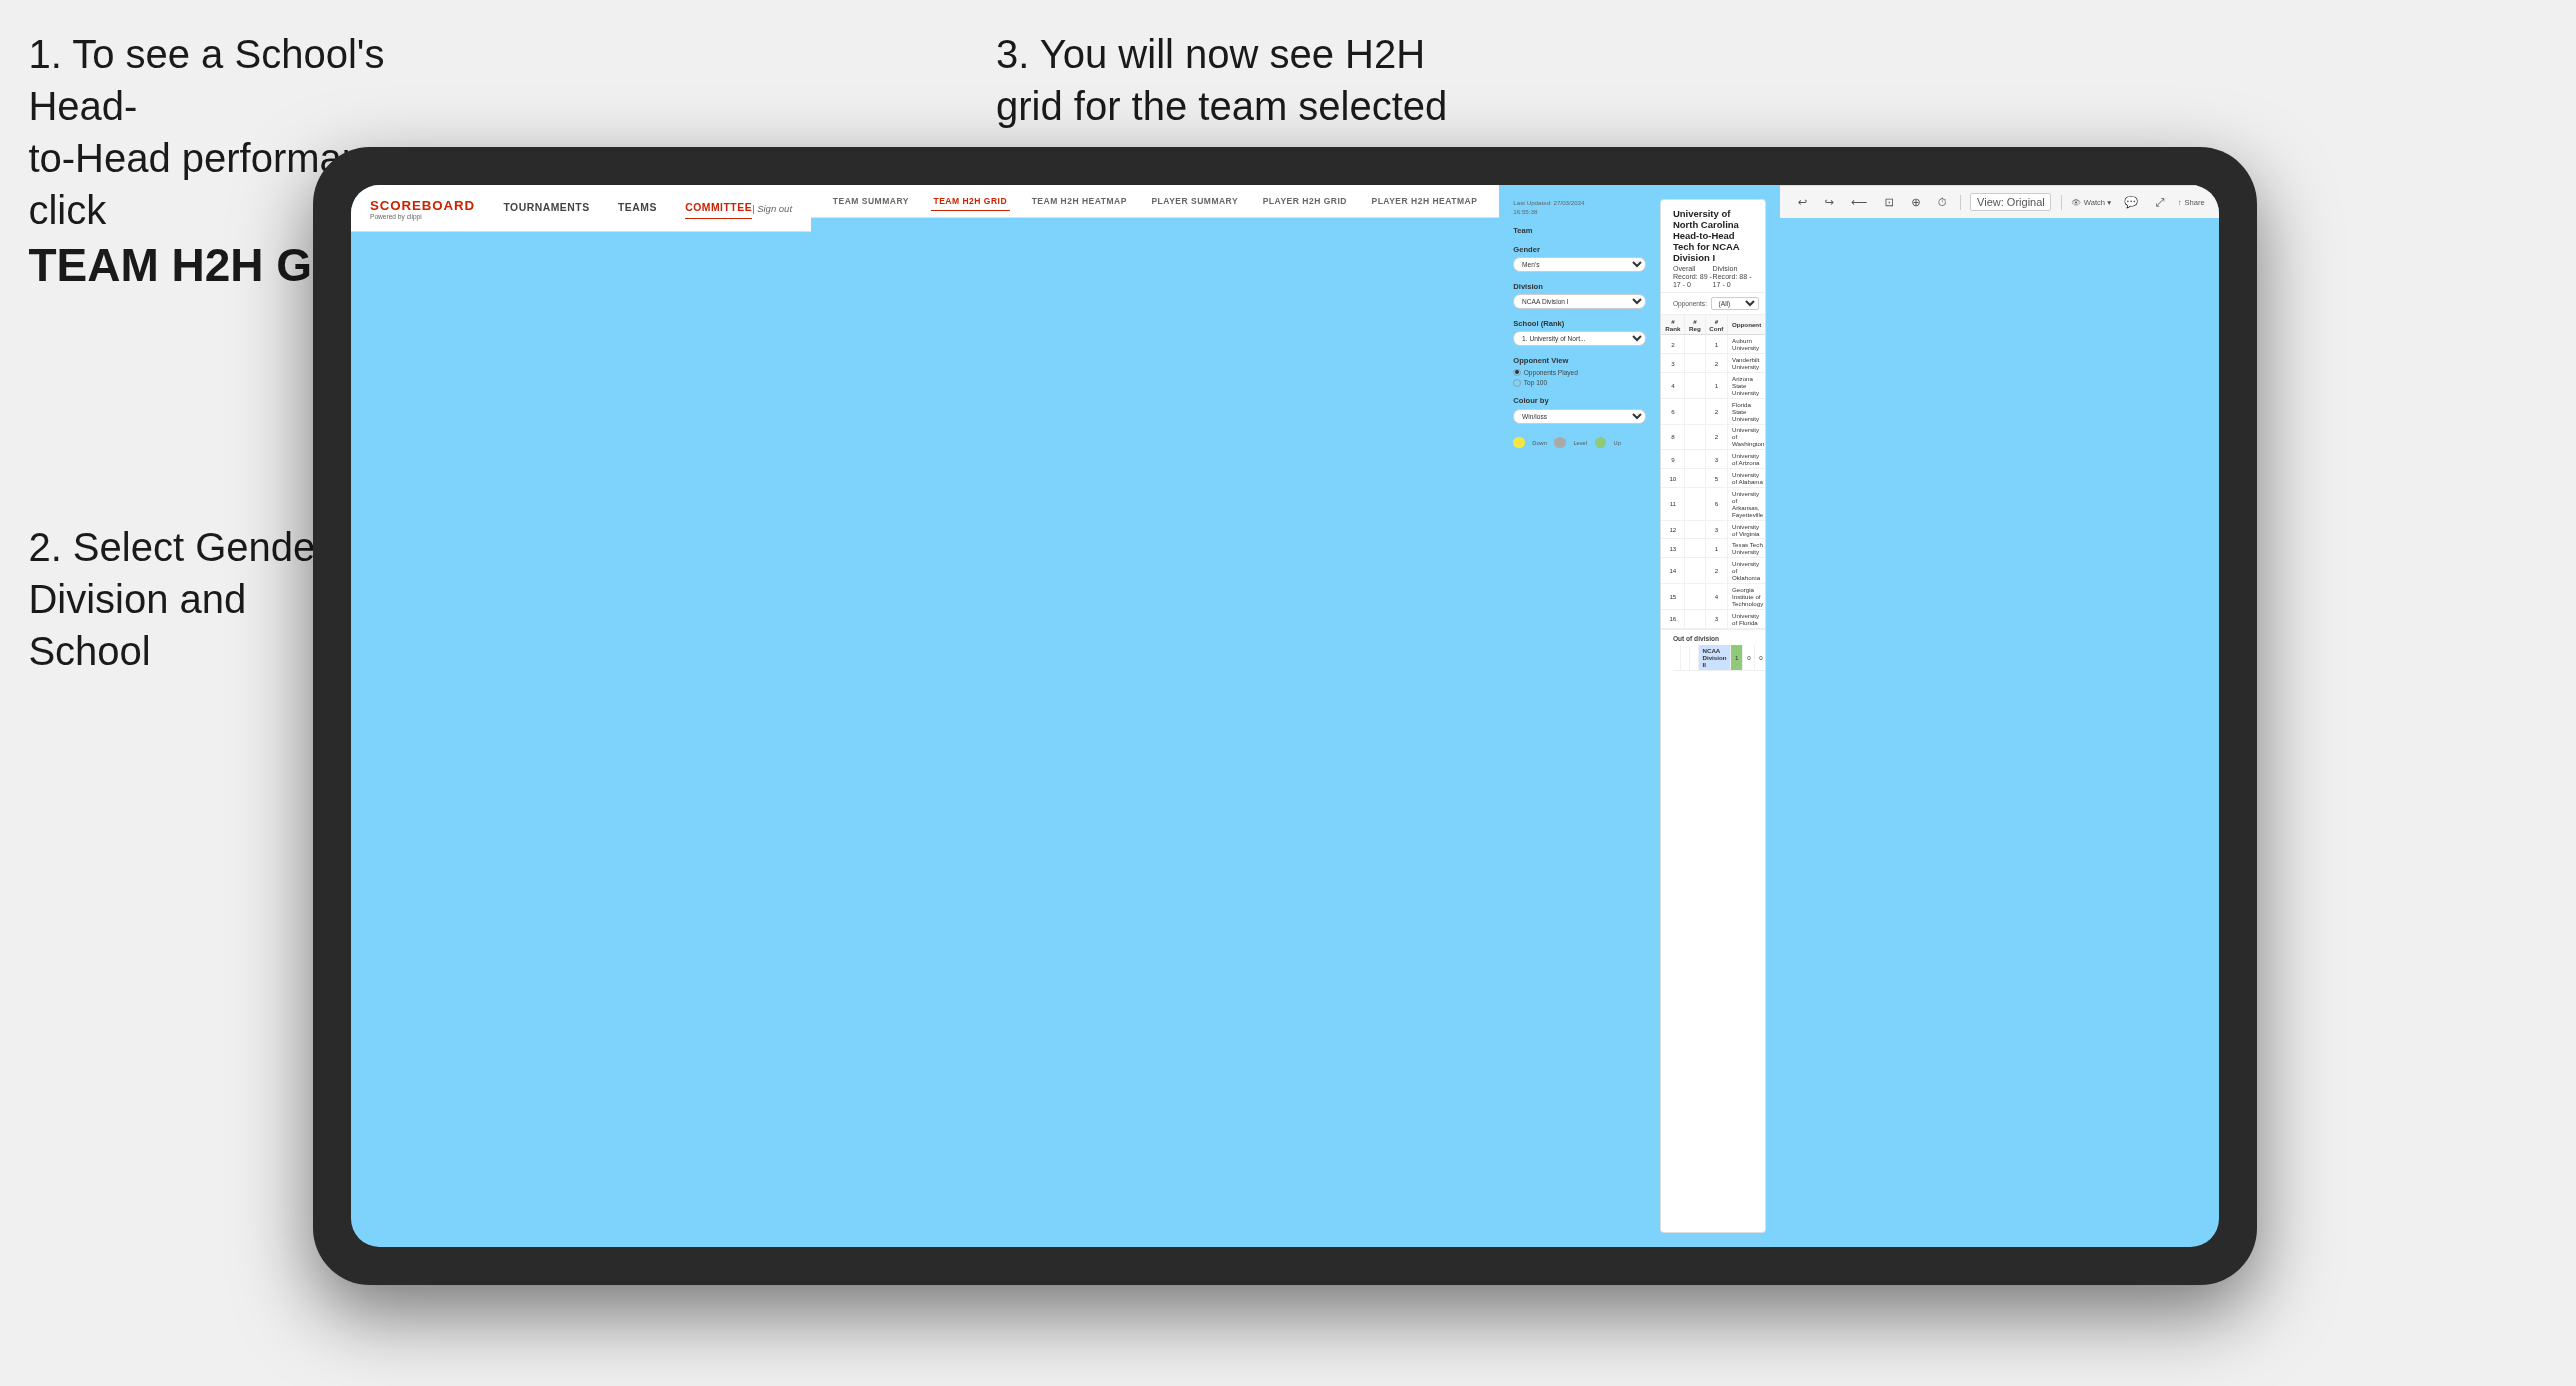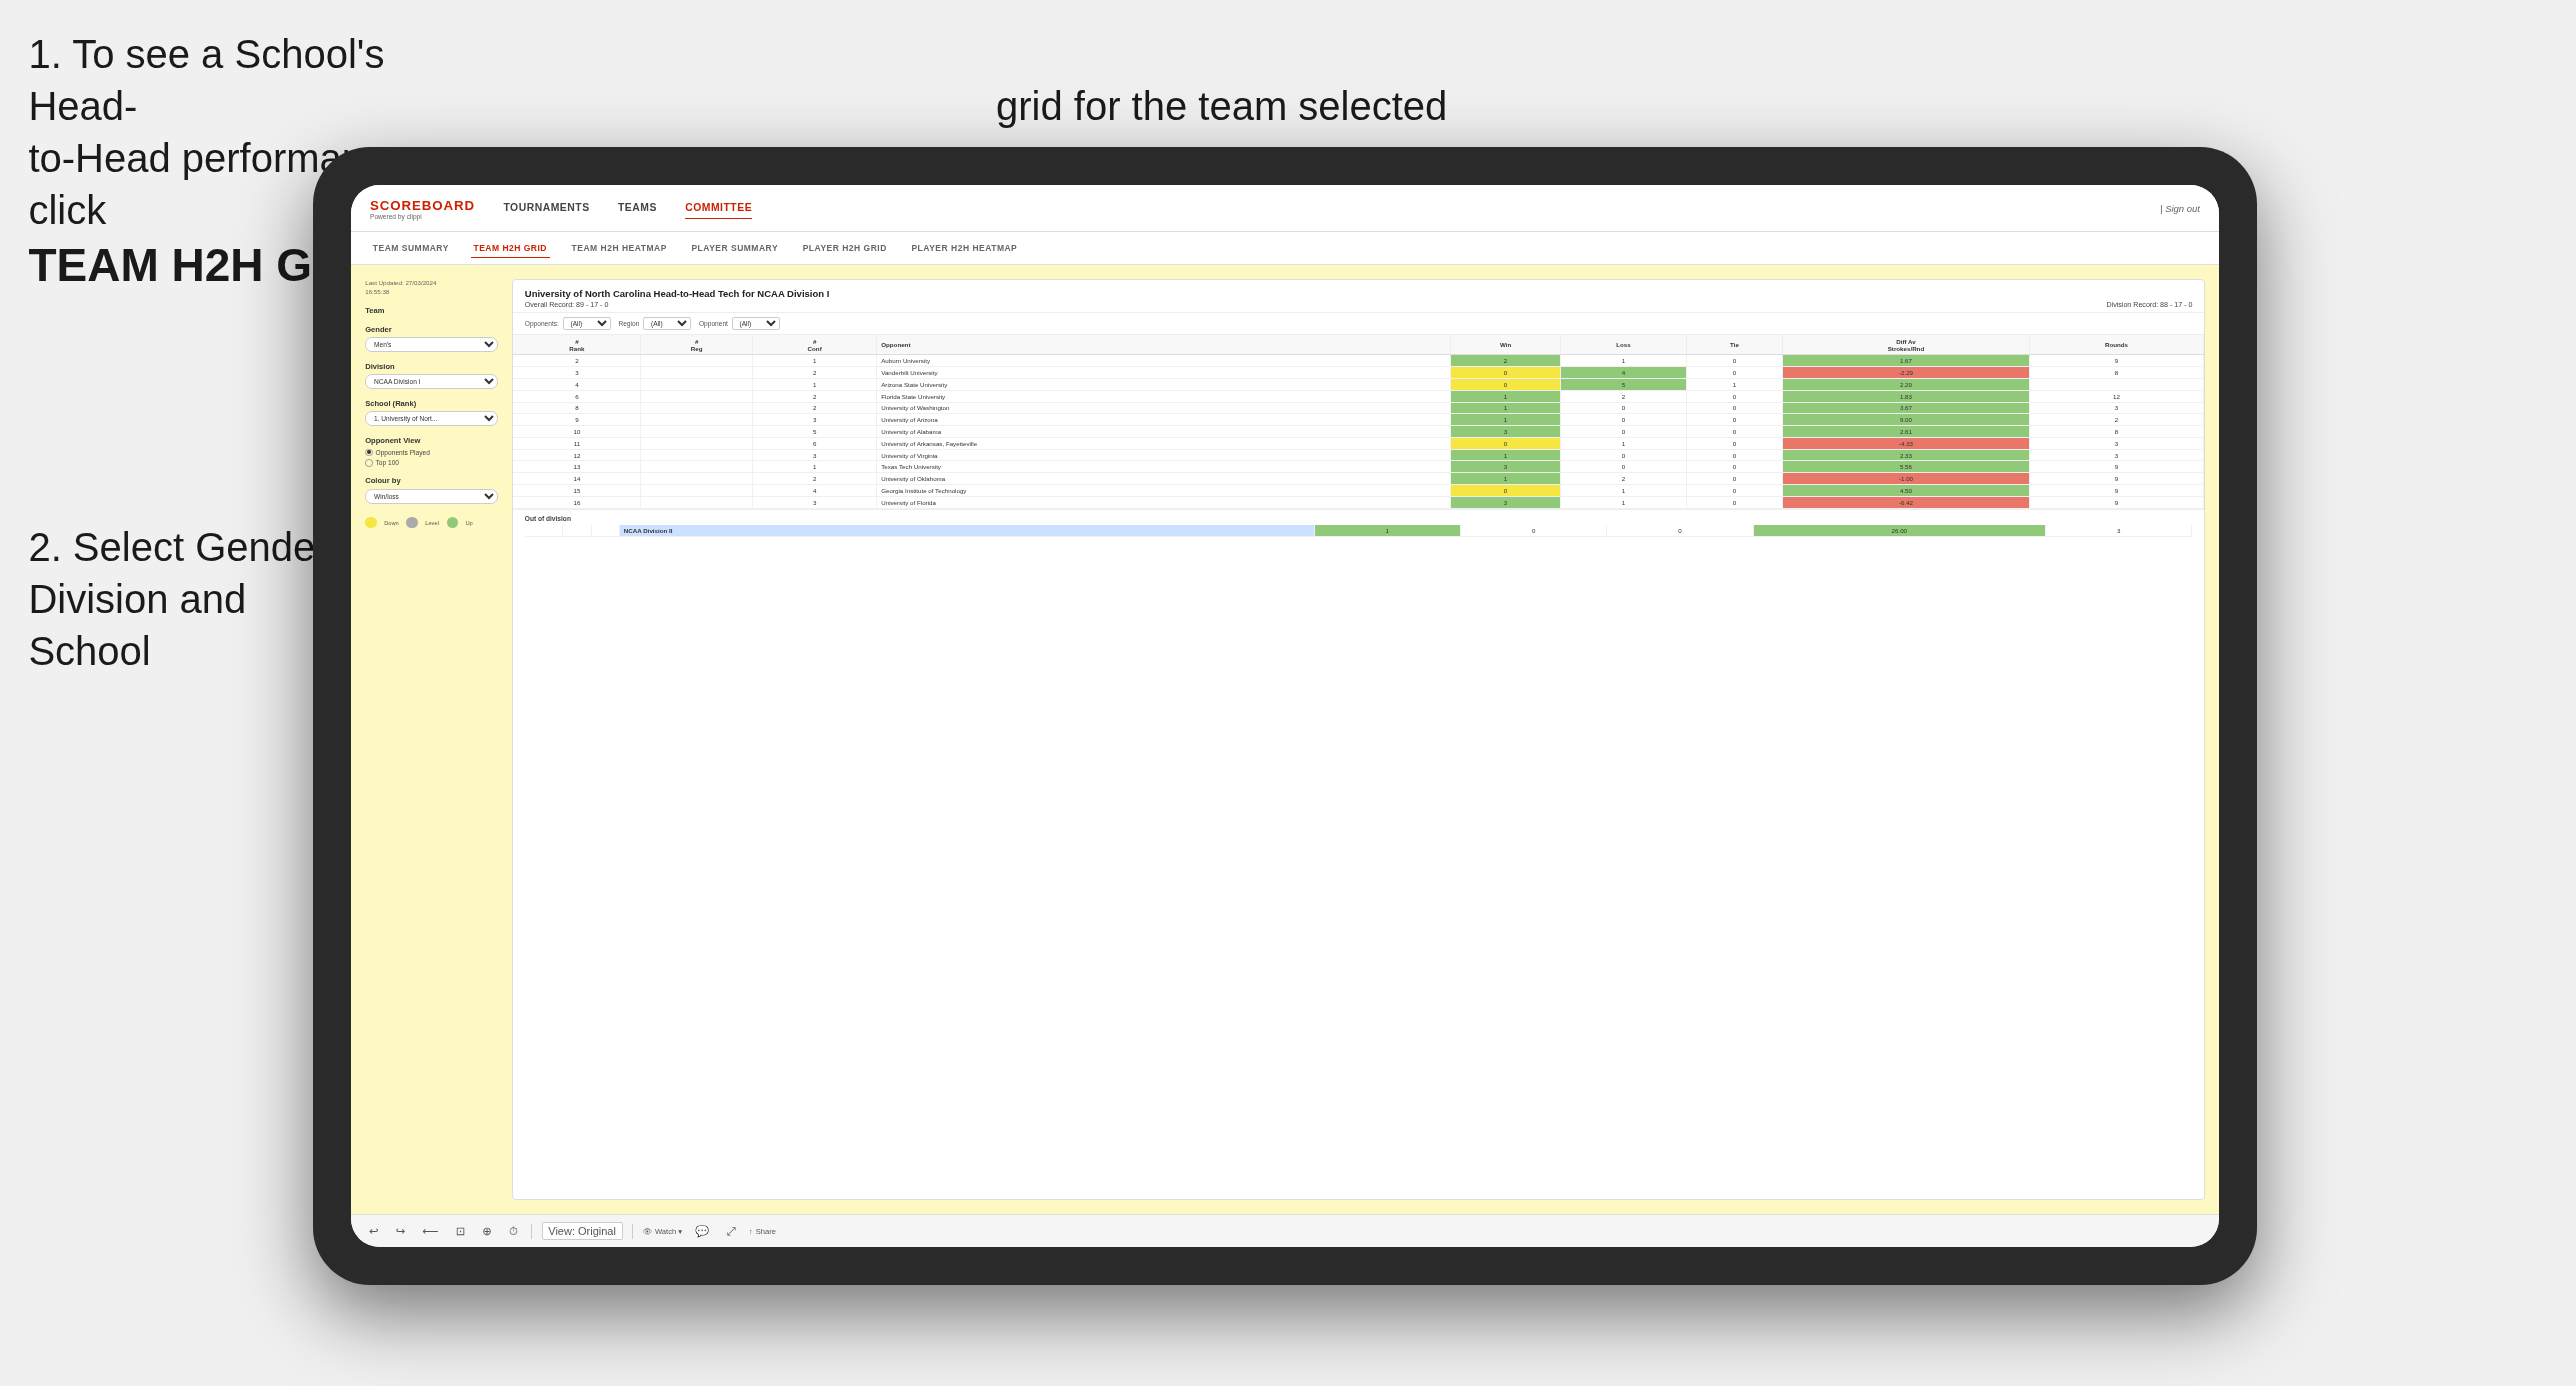--- a/index.html
+++ b/index.html
@@ -62,23 +62,23 @@
       background: #e8e8e8;
       border-radius: 28.4px;
       overflow: hidden;
       position: relative;
     }
 
     
     .app-container {
       width: 100%;
       height: 100%;
-      background: #fef9c3;
-      display: flex;
-      flex-direction: column;
+      background: #7dd3fc;
+      display: flex;
+      flex-direction: row;
     }
 
     
     .top-nav {
       background: white;
       border-bottom: 0.9px solid #ddd;
       padding: 0 19px;
       display: flex;
       align-items: center;
       height: 47px;
@@ -447,21 +447,21 @@
   <strong>TEAM H2H GRID</strong>
 </div>
 
 <div class="annotation annotation-2">
   <span>2. Select Gender,</span><br>
   <span>Division and</span><br>
   <span>School</span>
 </div>
 
 <div class="annotation annotation-3">
-  <br>
+  <span>3. You will now see H2H</span><br>
   <span>grid for the team selected</span>
 </div>
 
 <svg class="arrow" style="position:absolute;top:185px;left:275px;width:265px;height:152px;" viewBox="0 0 280 160">
   <defs>
     <marker id="arrowhead1" markerWidth="10" markerHeight="7" refX="10" refY="3.5" orient="auto">
       <polygon points="0 0, 10 3.5, 0 7" fill="#d42050"></polygon>
     </marker>
   </defs>
   <path d="M 80 10 Q 180 10 260 130" stroke="#d42050" stroke-width="5" fill="none" marker-end="url(#arrowhead1)"></path>

